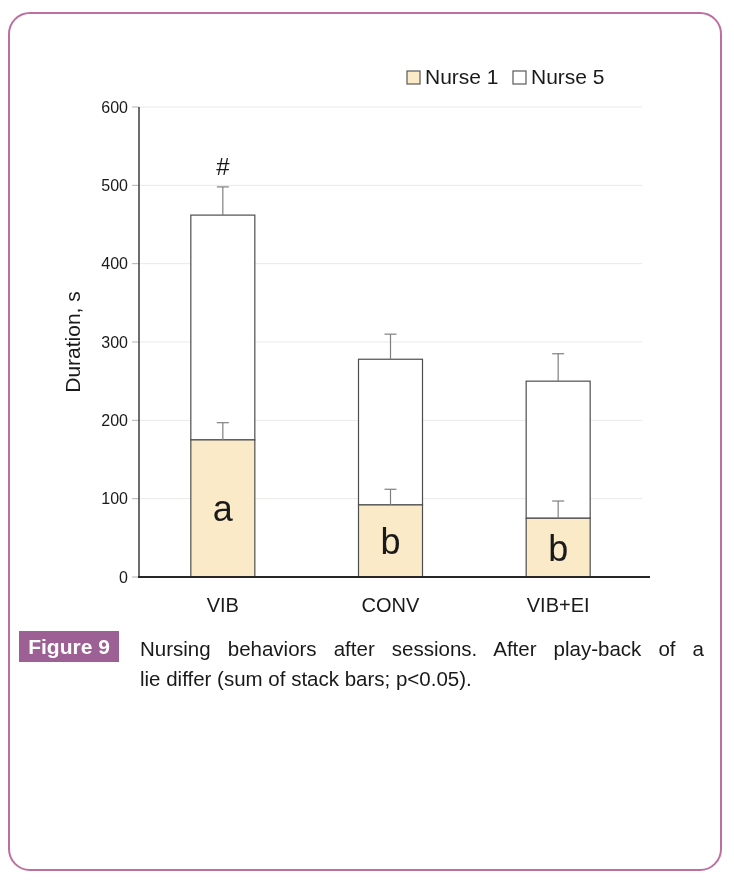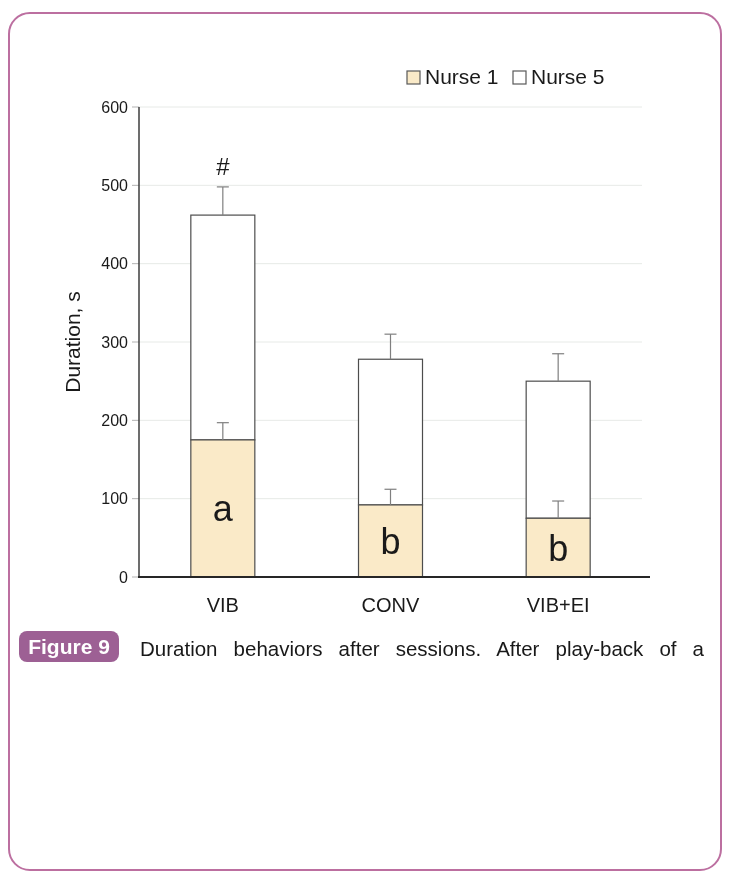--- a/index.html
+++ b/index.html
@@ -79,19 +79,20 @@
     <text x="558.1666666666667" y="612" font-size="20" text-anchor="middle" fill="#1a1a1a" font-family="&quot;Liberation Sans&quot;, sans-serif">VIB+EI</text>
     <text x="222.83333333333331" y="175.15000000000003" font-size="24" text-anchor="middle" fill="#1a1a1a" font-family="&quot;Liberation Sans&quot;, sans-serif">#</text>
     <line x1="138" x2="650" y1="577" y2="577" stroke="#262626" stroke-width="2"></line>
     <text x="80" y="342" font-size="21" text-anchor="middle" fill="#1a1a1a" font-family="&quot;Liberation Sans&quot;, sans-serif" transform="rotate(-90 80 342)">Duration, s</text>
     <rect x="407" y="71" width="13" height="13" fill="#faeac8" stroke="#595959" stroke-width="1.2"></rect>
     <text x="425" y="84" font-size="21" text-anchor="start" fill="#1a1a1a" font-family="&quot;Liberation Sans&quot;, sans-serif">Nurse 1</text>
     <rect x="513" y="71" width="13" height="13" fill="#ffffff" stroke="#595959" stroke-width="1.2"></rect>
     <text x="531" y="84" font-size="21" text-anchor="start" fill="#1a1a1a" font-family="&quot;Liberation Sans&quot;, sans-serif">Nurse 5</text>
   </svg>
 
-<div class="badge" style="background: rgb(157, 96, 148); border-radius: 8px;">Figure 9</div>
+<div class="badge" style="background: rgb(157, 96, 148);">Figure 9</div>
 
 <div class="caption" id="caption">
-    <div class="cap-line">Duration behaviors after sessions. After play-back of a</div>
+    <div class="cap-line">Nursing behaviors after sessions. After play-back of a</div>
+    <div class="cap-line last">lie differ (sum of stack bars; p&lt;0.05).</div>
   </div>
 
 <div class="frame" style="border-color: rgb(188, 111, 160);"></div>
 
 </body></html>

